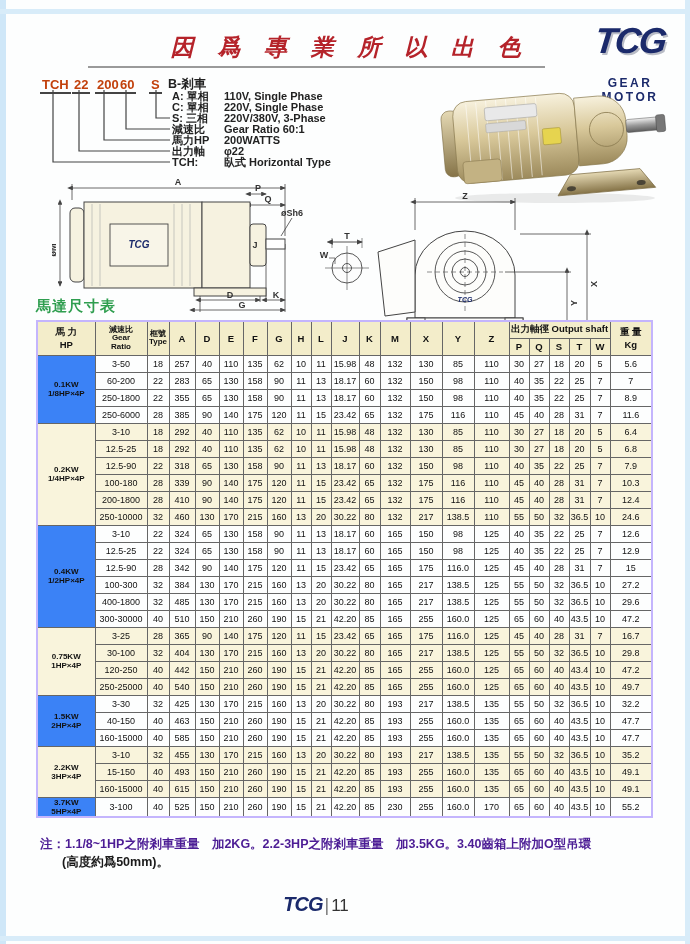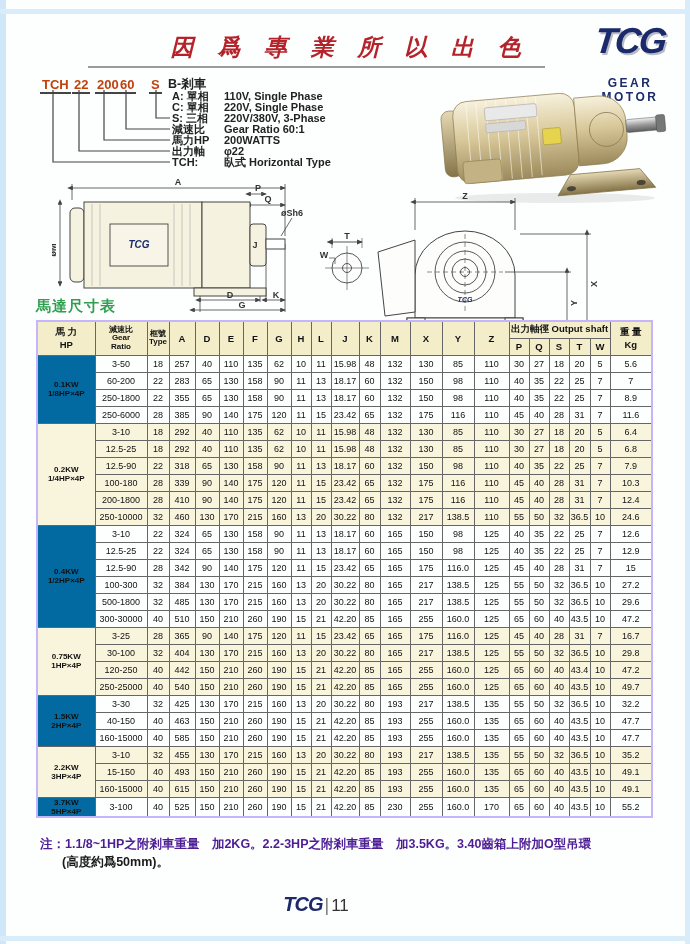--- a/index.html
+++ b/index.html
@@ -45,21 +45,21 @@
 
   
   .table-title { position:absolute; left:36px; top:297px; font-size:15px; font-weight:bold; color:#2f9e4f; letter-spacing:1px; }
   #spec-table-wrap { position:absolute; left:36px; top:320px; }
   table.spec { border-collapse:collapse; table-layout:fixed; width:617px; border:2px solid #c4b5fd;
     font-size:9px; color:#111; }
   table.spec td, table.spec th { border:1px solid #666; text-align:center; vertical-align:middle;
     padding:0; height:17px; overflow:hidden; white-space:nowrap; font-weight:normal; }
   table.spec thead th { background:#f3edca; font-weight:bold; font-size:9.5px; }
   table.spec thead .small-head { font-size:8px; line-height:8.5px; font-weight:bold; }
-  table.spec .hp-cell { font-size:8px; line-height:9px; font-weight:bold; background:#0369a1; }
+  table.spec .hp-cell { font-size:8px; line-height:9px; font-weight:bold; background:#3b82f6; }
   tr.shaded td { background:#f9f4dc; }
   tr.shaded td.hp-cell { background:#f9f4dc; }
   table.spec td.ratio { font-size:9px; }
 
   
   .note-line1 { position:absolute; left:40px; top:836px; font-size:12.5px; font-weight:bold; color:#4c1d95; white-space:nowrap; }
   .note-line2 { position:absolute; left:62px; top:854px; font-size:12.5px; font-weight:bold; color:#1a1a1a; }
   .page-footer { position:absolute; left:0; top:893px; width:632px; text-align:center; }
   .page-footer .f-logo { font-size:20px; font-weight:900; font-style:italic; color:#1b2a6b; letter-spacing:-1px; }
   .page-footer .f-sep { font-size:18px; color:#777; margin:0 2px; font-weight:normal; }
@@ -696,21 +696,21 @@
             <td class="num">138.5</td>
             <td class="num">125</td>
             <td class="num">55</td>
             <td class="num">50</td>
             <td class="num">32</td>
             <td class="num">36.5</td>
             <td class="num">10</td>
             <td class="num">27.2</td>
           </tr>
           <tr>
-            <td class="ratio">500-1800</td>
+            <td class="ratio">400-1800</td>
             <td class="num">32</td>
             <td class="num">485</td>
             <td class="num">130</td>
             <td class="num">170</td>
             <td class="num">215</td>
             <td class="num">160</td>
             <td class="num">13</td>
             <td class="num">20</td>
             <td class="num">30.22</td>
             <td class="num">80</td>

